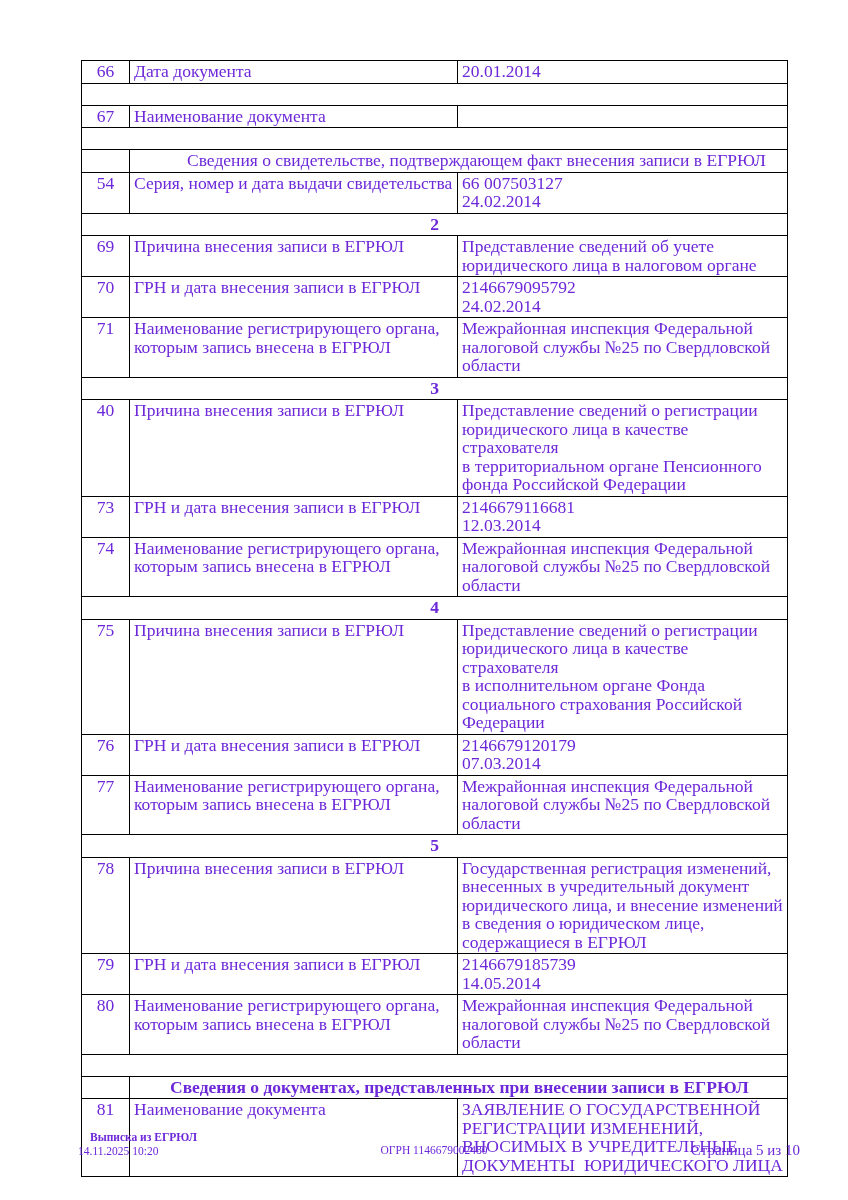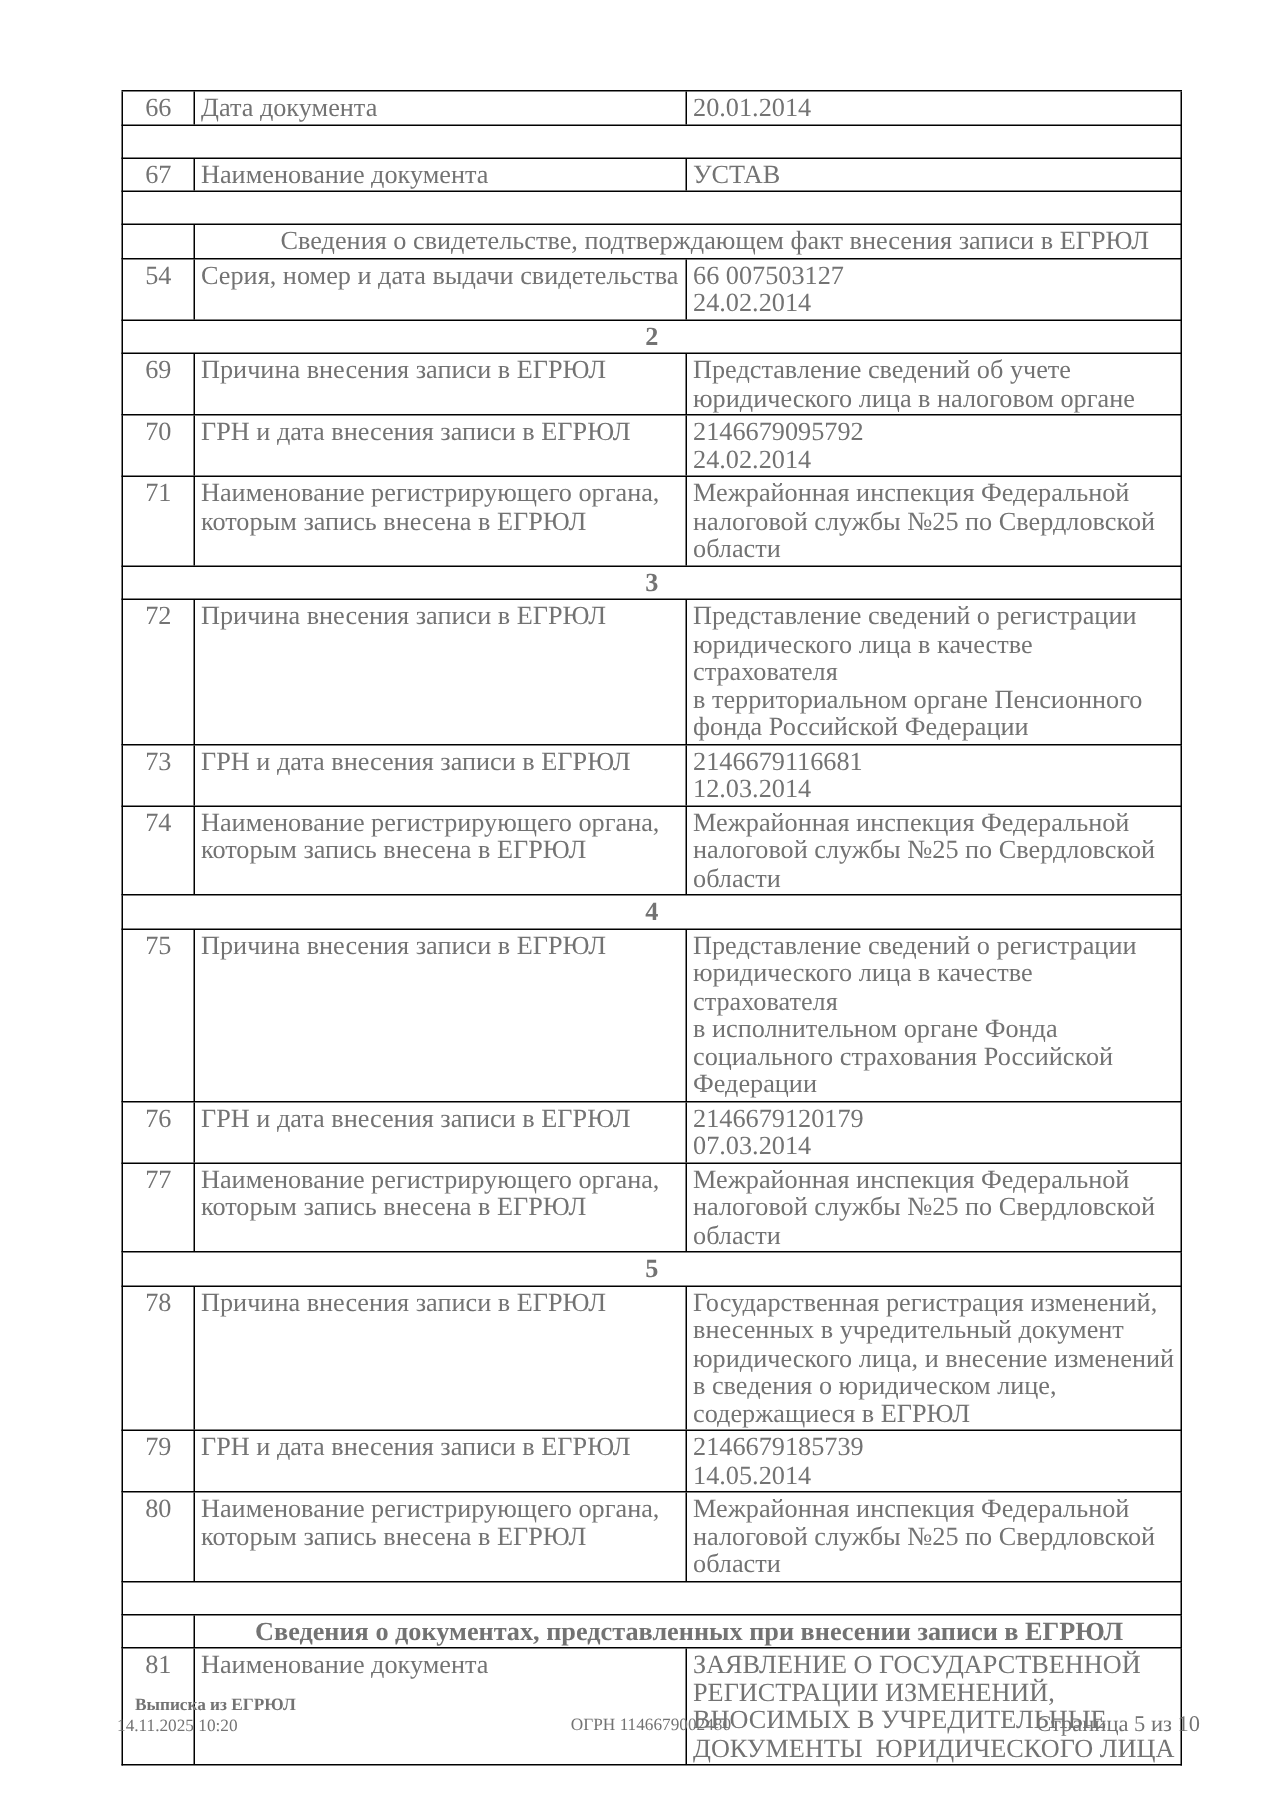--- a/index.html
+++ b/index.html
@@ -1,21 +1,21 @@
 <!DOCTYPE html>
 <html><head>
 <meta charset="utf-8">
 <style>
   html, body { margin: 0; padding: 0; background: #ffffff; }
   .page {
     position: relative;
     width: 848px;
     height: 1200px;
     background: #ffffff;
-    color: #737373;
+    color: #6d28d9;
     font-family: "Liberation Serif", "DejaVu Serif", serif;
     overflow: hidden;
   }
   .doc-table {
     position: absolute;
     left: 81px;
     top: 60px;
     width: 707px;
     border-top: 1px solid #000;
     font-size: 17.5px;
@@ -92,21 +92,20 @@
   <div class="doc-table" id="doc-table">
       <div class="band row-band">
     <div class="cell num">66</div>
     <div class="cell label">Дата документа</div>
     <div class="cell value">20.01.2014</div>
   </div>
       <div class="band spacer-band"></div>
       <div class="band row-band">
     <div class="cell num">67</div>
     <div class="cell label">Наименование документа</div>
-    <div class="cell value">УСТАВ</div>
   </div>
       <div class="band spacer-band"></div>
       <div class="band header-band">
     <div class="cell num"></div>
     <div class="cell merged center">Сведения о свидетельстве, подтверждающем факт внесения записи в ЕГРЮЛ</div>
   </div>
       <div class="band row-band">
     <div class="cell num">54</div>
     <div class="cell label">Серия, номер и дата выдачи свидетельства</div>
     <div class="cell value">66 007503127
@@ -128,21 +127,21 @@
       <div class="band row-band">
     <div class="cell num">71</div>
     <div class="cell label">Наименование регистрирующего органа,
 которым запись внесена в ЕГРЮЛ</div>
     <div class="cell value">Межрайонная инспекция Федеральной
 налоговой службы №25 по Свердловской
 области</div>
   </div>
       <div class="band secnum-band">3</div>
       <div class="band row-band">
-    <div class="cell num">72</div>
+    <div class="cell num">40</div>
     <div class="cell label">Причина внесения записи в ЕГРЮЛ</div>
     <div class="cell value">Представление сведений о регистрации
 юридического лица в качестве страхователя
 в территориальном органе Пенсионного
 фонда Российской Федерации</div>
   </div>
       <div class="band row-band">
     <div class="cell num">73</div>
     <div class="cell label">ГРН и дата внесения записи в ЕГРЮЛ</div>
     <div class="cell value">2146679116681

